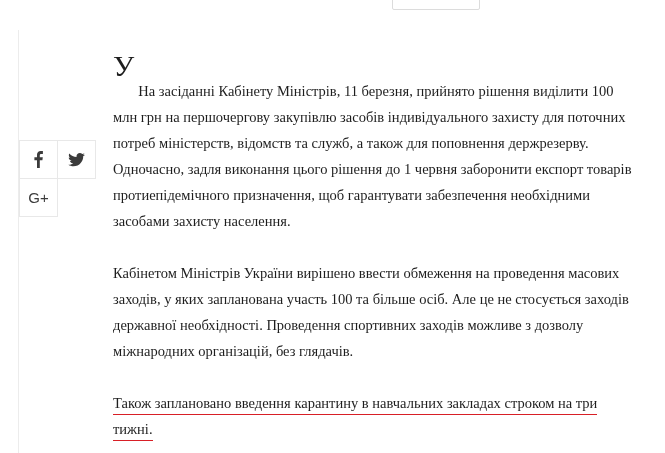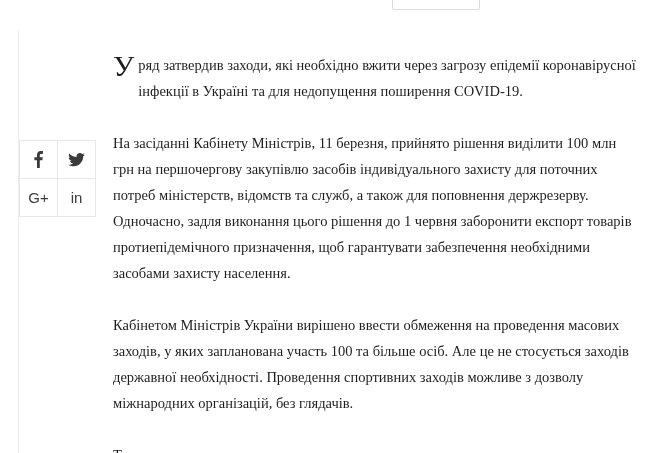--- a/index.html
+++ b/index.html
@@ -122,29 +122,26 @@
     <div class="share-btn">
       <svg width="17" height="14" viewBox="0 0 18 15">
         <path d="M18 1.8c-0.7 0.3-1.4 0.5-2.1 0.6 0.8-0.5 1.3-1.2 1.6-2.1-0.7 0.4-1.5 0.7-2.3 0.9C14.5 0.5 13.6 0 12.6 0c-2 0-3.6 1.6-3.6 3.6 0 0.3 0 0.6 0.1 0.8C6.1 4.3 3.2 2.8 1.3 0.5 1 1 0.8 1.6 0.8 2.3c0 1.2 0.6 2.3 1.6 3C1.8 5.3 1.2 5.1 0.7 4.9v0c0 1.7 1.2 3.2 2.9 3.5C3.3 8.5 3 8.6 2.7 8.6c-0.2 0-0.5 0-0.7-0.1 0.5 1.4 1.8 2.5 3.4 2.5C4.2 12 2.7 12.6 1.1 12.6c-0.3 0-0.6 0-0.8 0C1.9 13.6 3.7 14.2 5.7 14.2c6.8 0 10.5-5.6 10.5-10.5 0-0.2 0-0.3 0-0.5C16.9 3.2 17.5 2.5 18 1.8z" fill="#3b3b3b"></path>
       </svg>
     </div>
   </div>
   <div class="share-row">
     <div class="share-btn">
       <span class="share-glyph">G+</span>
     </div>
-    <div class="share-btn">
-      <span class="share-glyph">in</span>
-    </div>
   </div>
 </div>
 
 <div class="article">
   <p class="para dropcap-para">
-    <span class="dropcap">У</span><span>ряд затвердив заходи, які необхідно вжити через загрозу епідемії коронавірусної інфекції в Україні  та для недопущення поширення COVID-19.</span>
+    <span class="dropcap">У</span>
   </p>
   <p class="para">На засіданні Кабінету Міністрів, 11 березня, прийнято рішення виділити 100 млн грн на першочергову закупівлю засобів індивідуального захисту для поточних потреб міністерств, відомств та служб, а також для поповнення держрезерву. Одночасно, задля виконання цього рішення до 1 червня заборонити експорт товарів протиепідемічного призначення, щоб гарантувати забезпечення необхідними засобами захисту населення.</p>
   <p class="para">Кабінетом Міністрів України вирішено ввести обмеження на проведення масових заходів, у яких запланована участь 100 та більше осіб. Але це не стосується заходів державної необхідності. Проведення спортивних заходів можливе з дозволу міжнародних організацій, без глядачів.</p>
   <p class="para">
     <span class="underline-red">Також заплановано введення карантину в навчальних закладах строком на три тижні.</span>
   </p>
 
 </div>
 
 </body></html>

